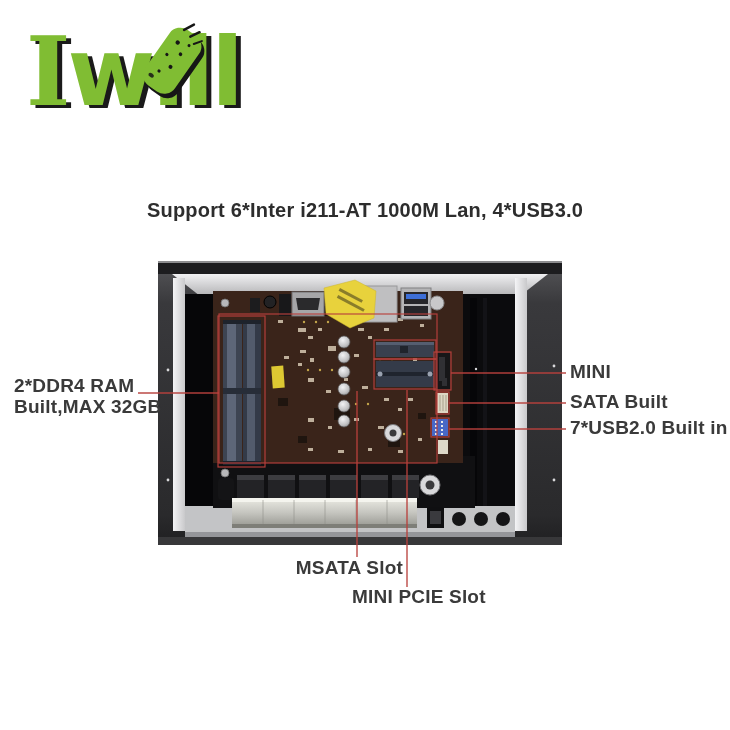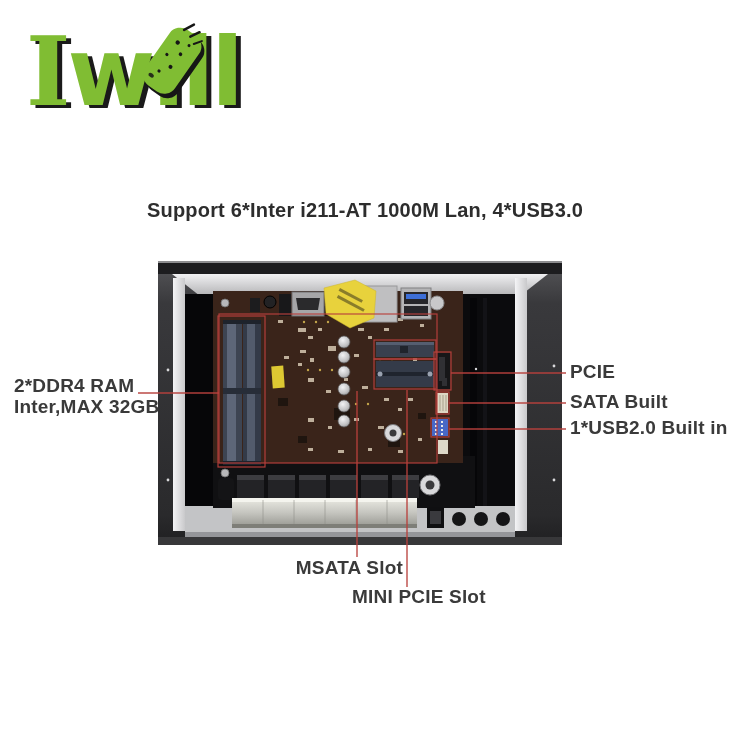--- a/index.html
+++ b/index.html
@@ -343,21 +343,21 @@
     <line class="ann-line" x1="138" y1="393" x2="219" y2="393"></line>
     <line class="ann-line" x1="451" y1="373" x2="566" y2="373"></line>
     <line class="ann-line" x1="449" y1="403" x2="566" y2="403"></line>
     <line class="ann-line" x1="449" y1="429" x2="566" y2="429"></line>
     <line class="ann-line" x1="357" y1="391" x2="357" y2="557"></line>
     <line class="ann-line" x1="407" y1="390" x2="407" y2="587"></line>
   </svg>
 
   <div class="label label-ram">
     <div>2*DDR4 RAM</div>
-    <div>Inter,MAX 32GB</div>
+    <div>Built,MAX 32GB</div>
   </div>
-  <div class="label label-sata">PCIE</div>
+  <div class="label label-sata">MINI</div>
   <div class="label label-sata-power">SATA Built</div>
-  <div class="label label-usb2">1*USB2.0 Built in</div>
+  <div class="label label-usb2">7*USB2.0 Built in</div>
   <div class="label label-minipcie">MINI PCIE Slot</div>
   <div class="label label-msata">MSATA Slot</div>
 
 </div>
 
 </body></html>

